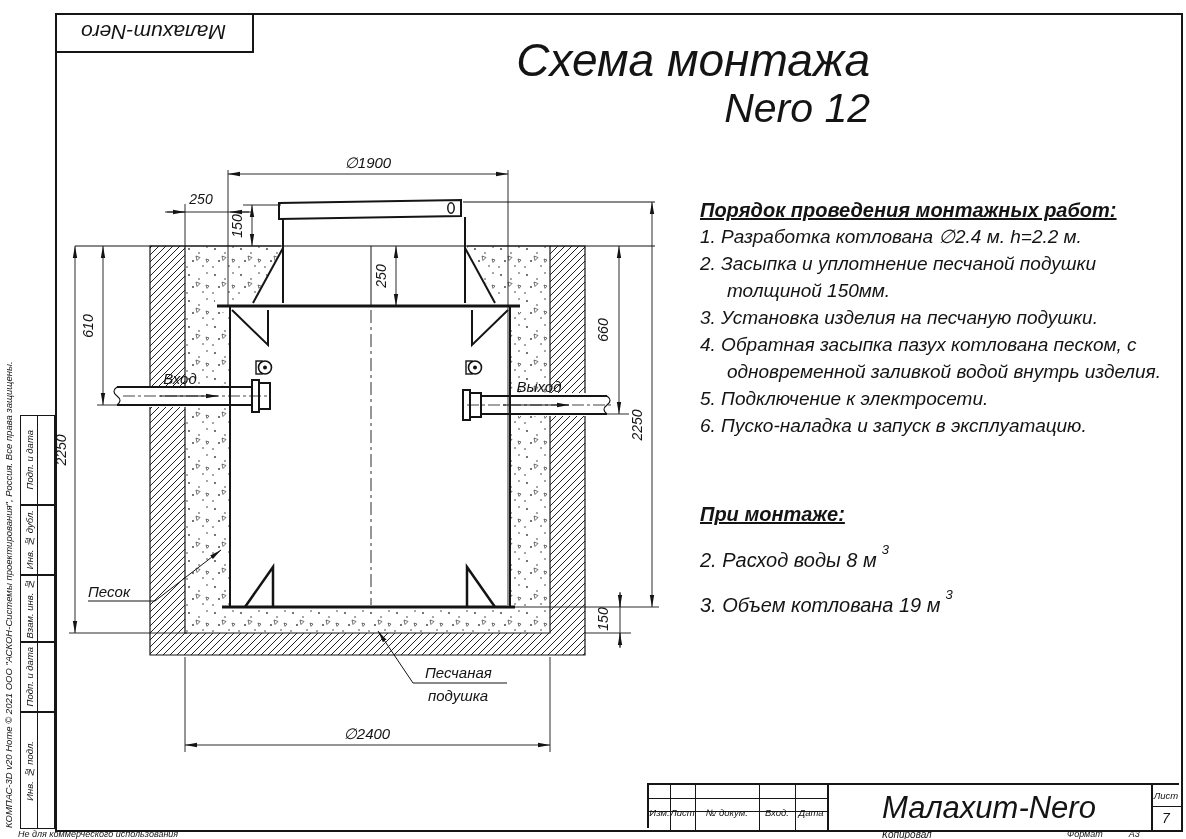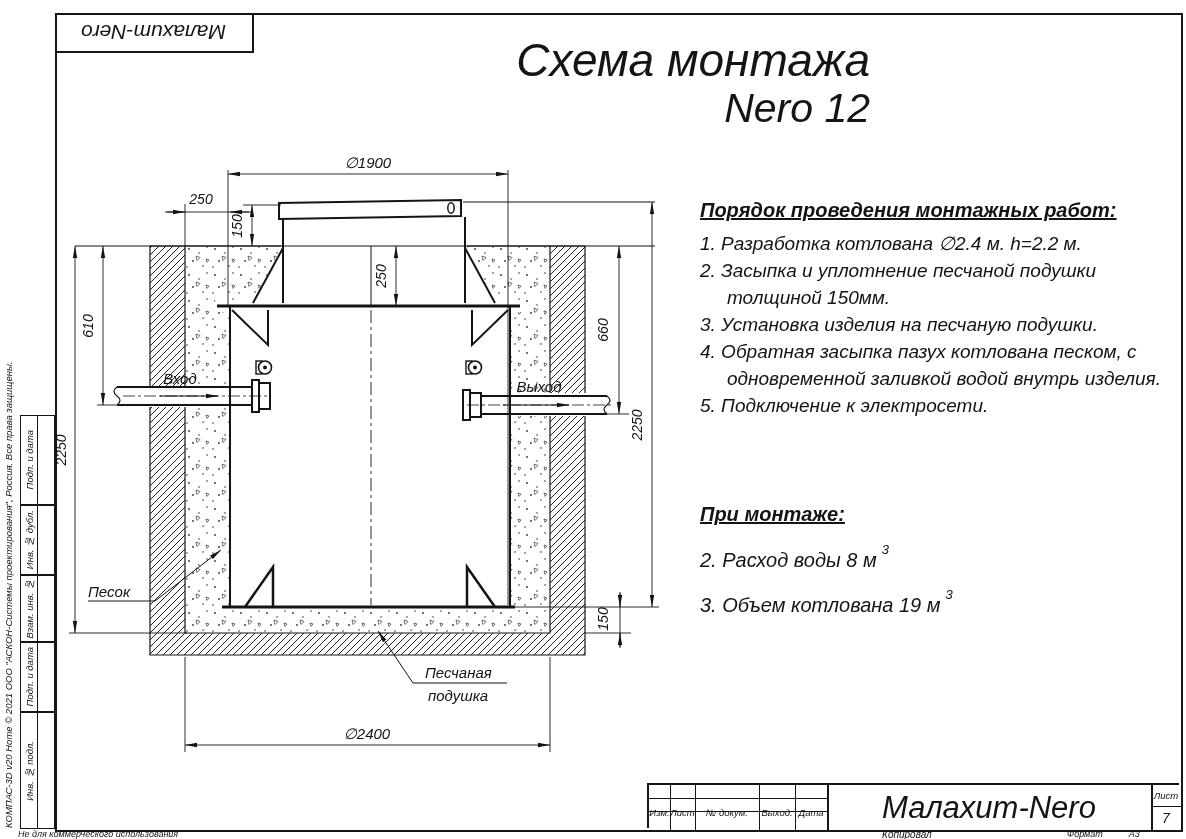--- a/index.html
+++ b/index.html
@@ -10,21 +10,21 @@
   #frame{left:55px;top:13px;width:1124px;height:815px;border:2px solid #161616;}
   #topstamp{left:55px;top:13px;width:197px;height:38px;border-right:2px solid #161616;
             border-bottom:2px solid #161616;display:flex;align-items:center;justify-content:center;}
   #topstamp span{transform:rotate(180deg);font-size:21px;font-style:italic;white-space:nowrap;}
   
   #title{left:330px;top:36px;width:540px;text-align:right;line-height:1.08;}
   #title .t1{font-size:46px;font-style:italic;}
   #title .t2{font-size:41px;font-style:italic;}
   
   #instr{left:700px;top:196px;width:482px;font-style:italic;font-size:19px;line-height:1.42;}
-  .hdr{font-weight:bold;text-decoration:underline;font-size:20px;margin-bottom:7px;white-space:nowrap;}
+  .hdr{font-weight:bold;text-decoration:underline;font-size:20px;white-space:nowrap;}
   .ins-item{padding-left:27px;text-indent:-27px;}
   #montage{left:700px;top:503px;width:482px;font-style:italic;font-size:20px;}
   .mn-item{margin-bottom:15px;white-space:nowrap;}
   .mn-item sup{font-size:13px;vertical-align:13px;margin-left:5px;}
   #montage .hdr{margin-bottom:16px;}
   
   .lcell{left:20px;width:35px;border:1px solid #161616;box-sizing:border-box;}
   .lcell .cl{position:absolute;left:0;top:0;width:16px;height:100%;border-right:1px solid #161616;
              display:flex;align-items:center;justify-content:center;}
   .lcell .cl span{writing-mode:vertical-rl;transform:rotate(180deg);font-size:9.5px;font-style:italic;white-space:nowrap;}
@@ -62,20 +62,21 @@
     <div class="t2">Nero 12</div>
   </div>
 
   <div class="abs" id="instr">
     <div class="hdr">Порядок проведения монтажных работ:</div>
     <div class="ins-item">1. Разработка котлована ∅2.4 м. h=2.2 м.</div>
     <div class="ins-item">2. Засыпка и уплотнение песчаной подушки толщиной 150мм.</div>
     <div class="ins-item">3. Установка изделия на песчаную подушки.</div>
     <div class="ins-item">4. Обратная засыпка пазух котлована песком, с одновременной заливкой водой внутрь изделия.</div>
     <div class="ins-item">5. Подключение к электросети.</div>
+    <div class="ins-item">6. Пуско-наладка и запуск в эксплуатацию.</div>
   </div>
 
   <div class="abs" id="montage">
     <div class="hdr">При монтаже:</div>
     <div class="mn-item"><span>2. Расход воды 8 м</span><sup>3</sup></div>
     <div class="mn-item"><span>3. Объем котлована 19 м</span><sup>3</sup></div>
   </div>
 
   <div class="abs lcell" style="top:415px;height:90px;">
     <div class="cl">
@@ -112,21 +113,21 @@
     <div class="tb-line" style="left:21px;top:0;width:1px;height:45px;"></div>
     <div class="tb-line" style="left:46px;top:0;width:1px;height:45px;"></div>
     <div class="tb-line" style="left:110px;top:0;width:1px;height:45px;"></div>
     <div class="tb-line" style="left:146px;top:0;width:1px;height:45px;"></div>
     <div class="tb-line" style="left:178px;top:0;width:2px;height:45px;"></div>
     <div class="tb-line" style="left:502px;top:0;width:2px;height:45px;"></div>
     <div class="tb-line" style="left:502px;top:21px;width:30px;height:1px;"></div>
     <div class="tb-lbl" style="left:0;width:21px;">Изм.</div>
     <div class="tb-lbl" style="left:21px;width:25px;">Лист</div>
     <div class="tb-lbl" style="left:46px;width:64px;">№ докум.</div>
-    <div class="tb-lbl" style="left:110px;width:36px;">Выход.</div>
+    <div class="tb-lbl" style="left:110px;width:36px;">Вход.</div>
     <div class="tb-lbl" style="left:146px;width:32px;">Дата</div>
     <div id="tb-product">Малахит-Nero</div>
     <div id="tb-sheet-l">Лист</div>
     <div id="tb-sheet-n">7</div>
   </div>
   <div class="abs" id="copied">Копировал</div>
   <div class="abs" id="format">
     <b style="font-weight:normal">Формат</b><span>А3</span>
   </div>
 

